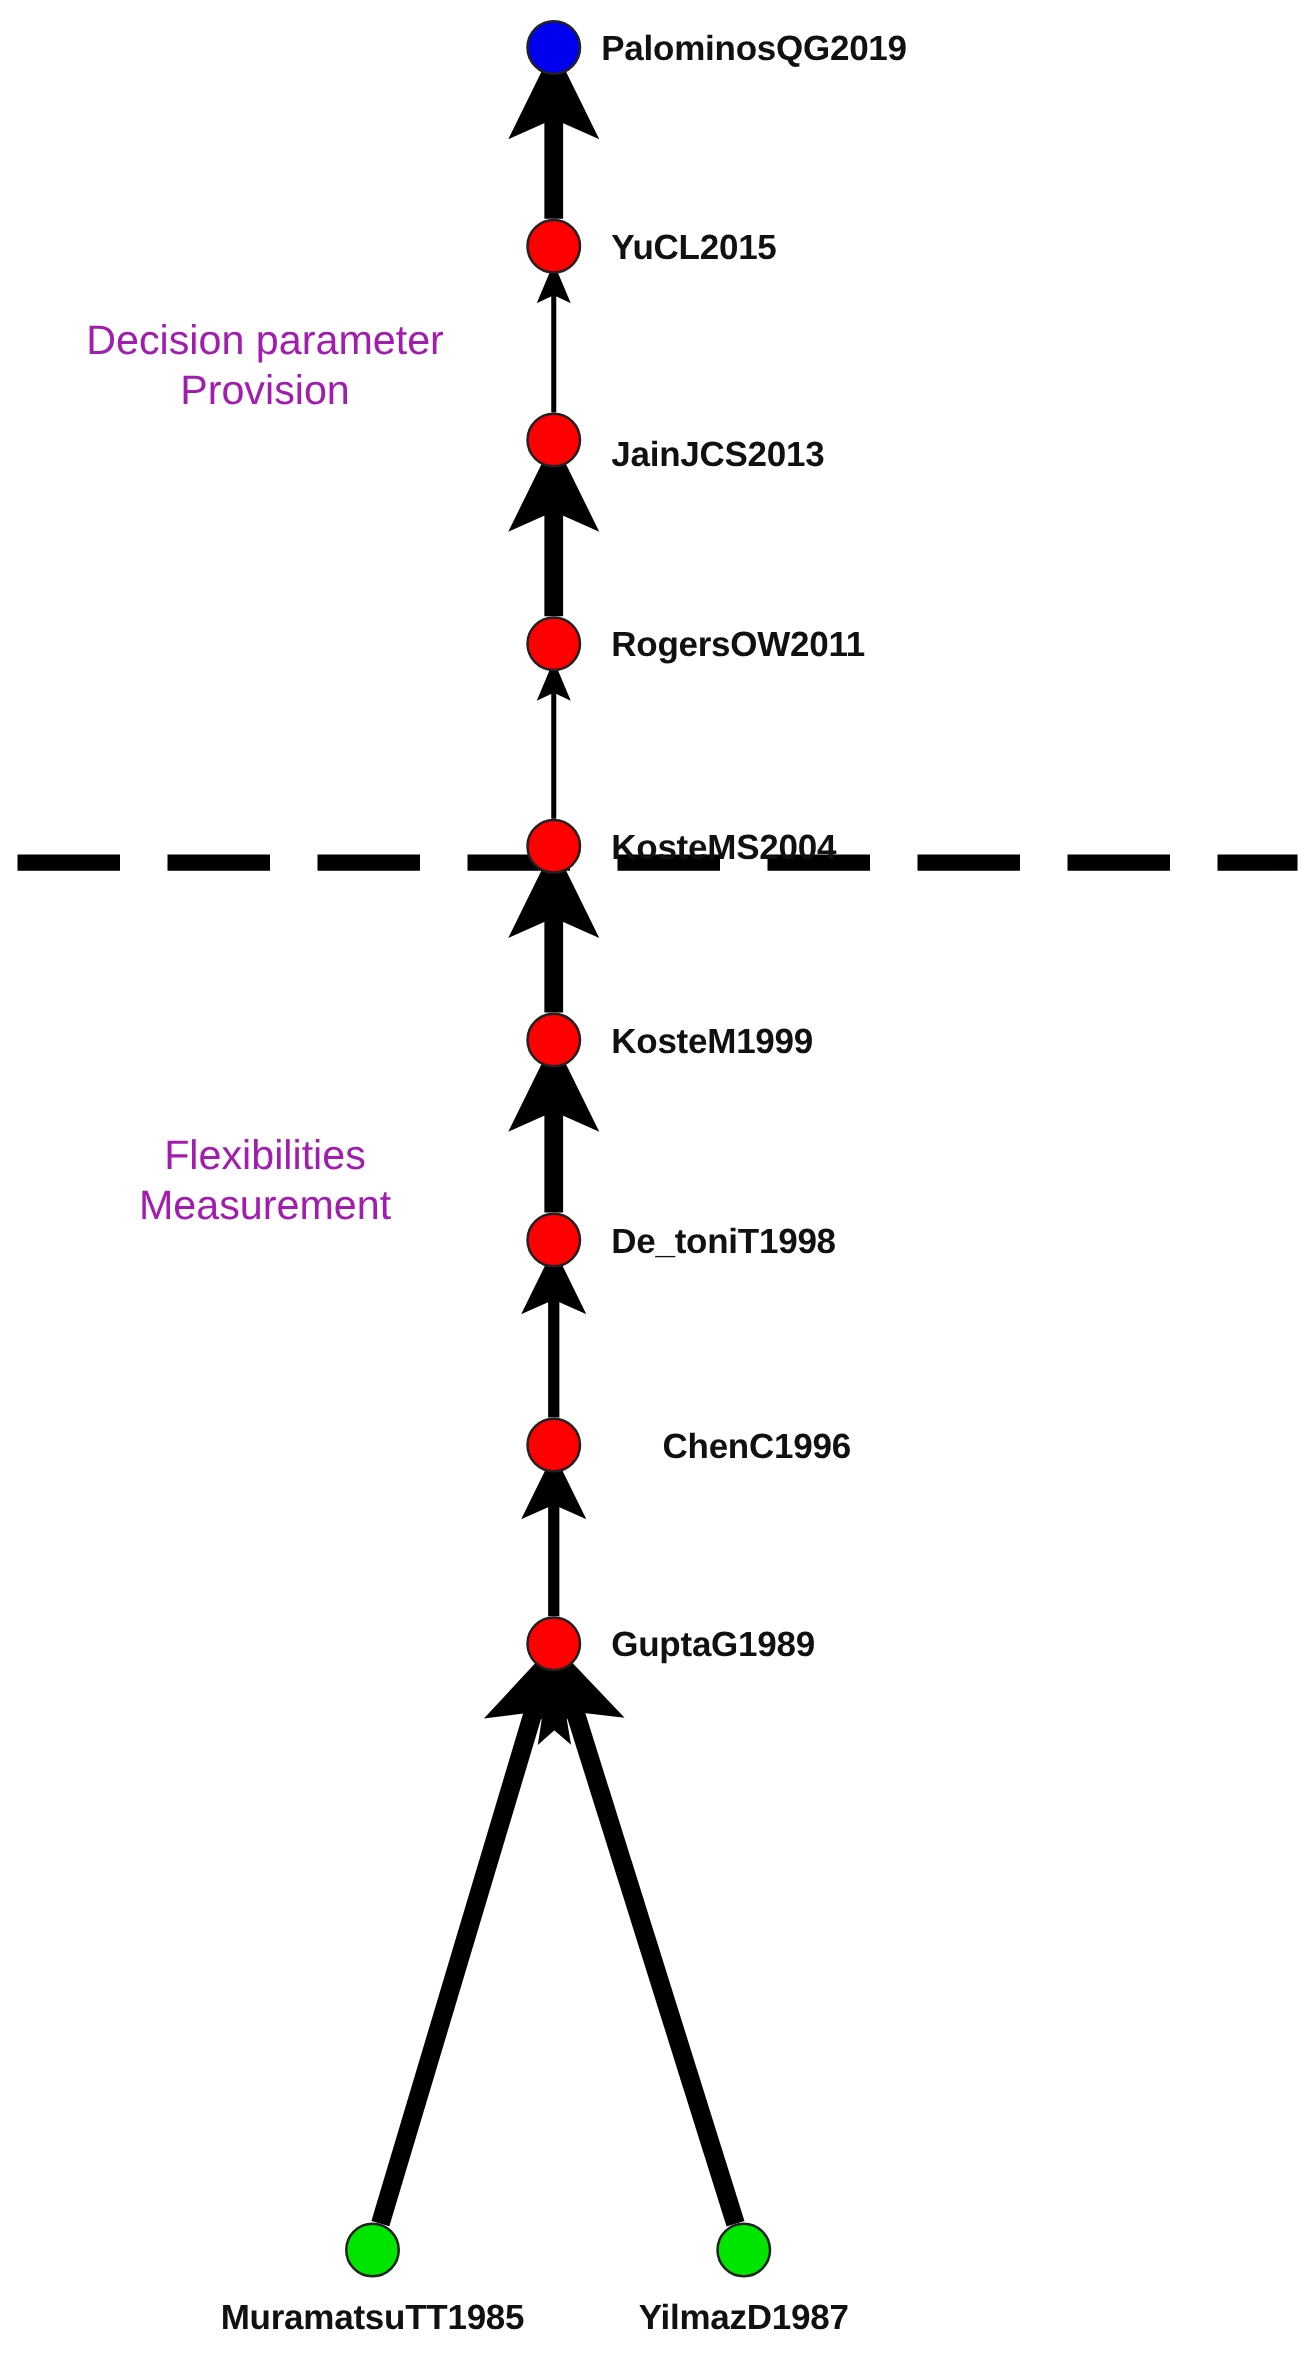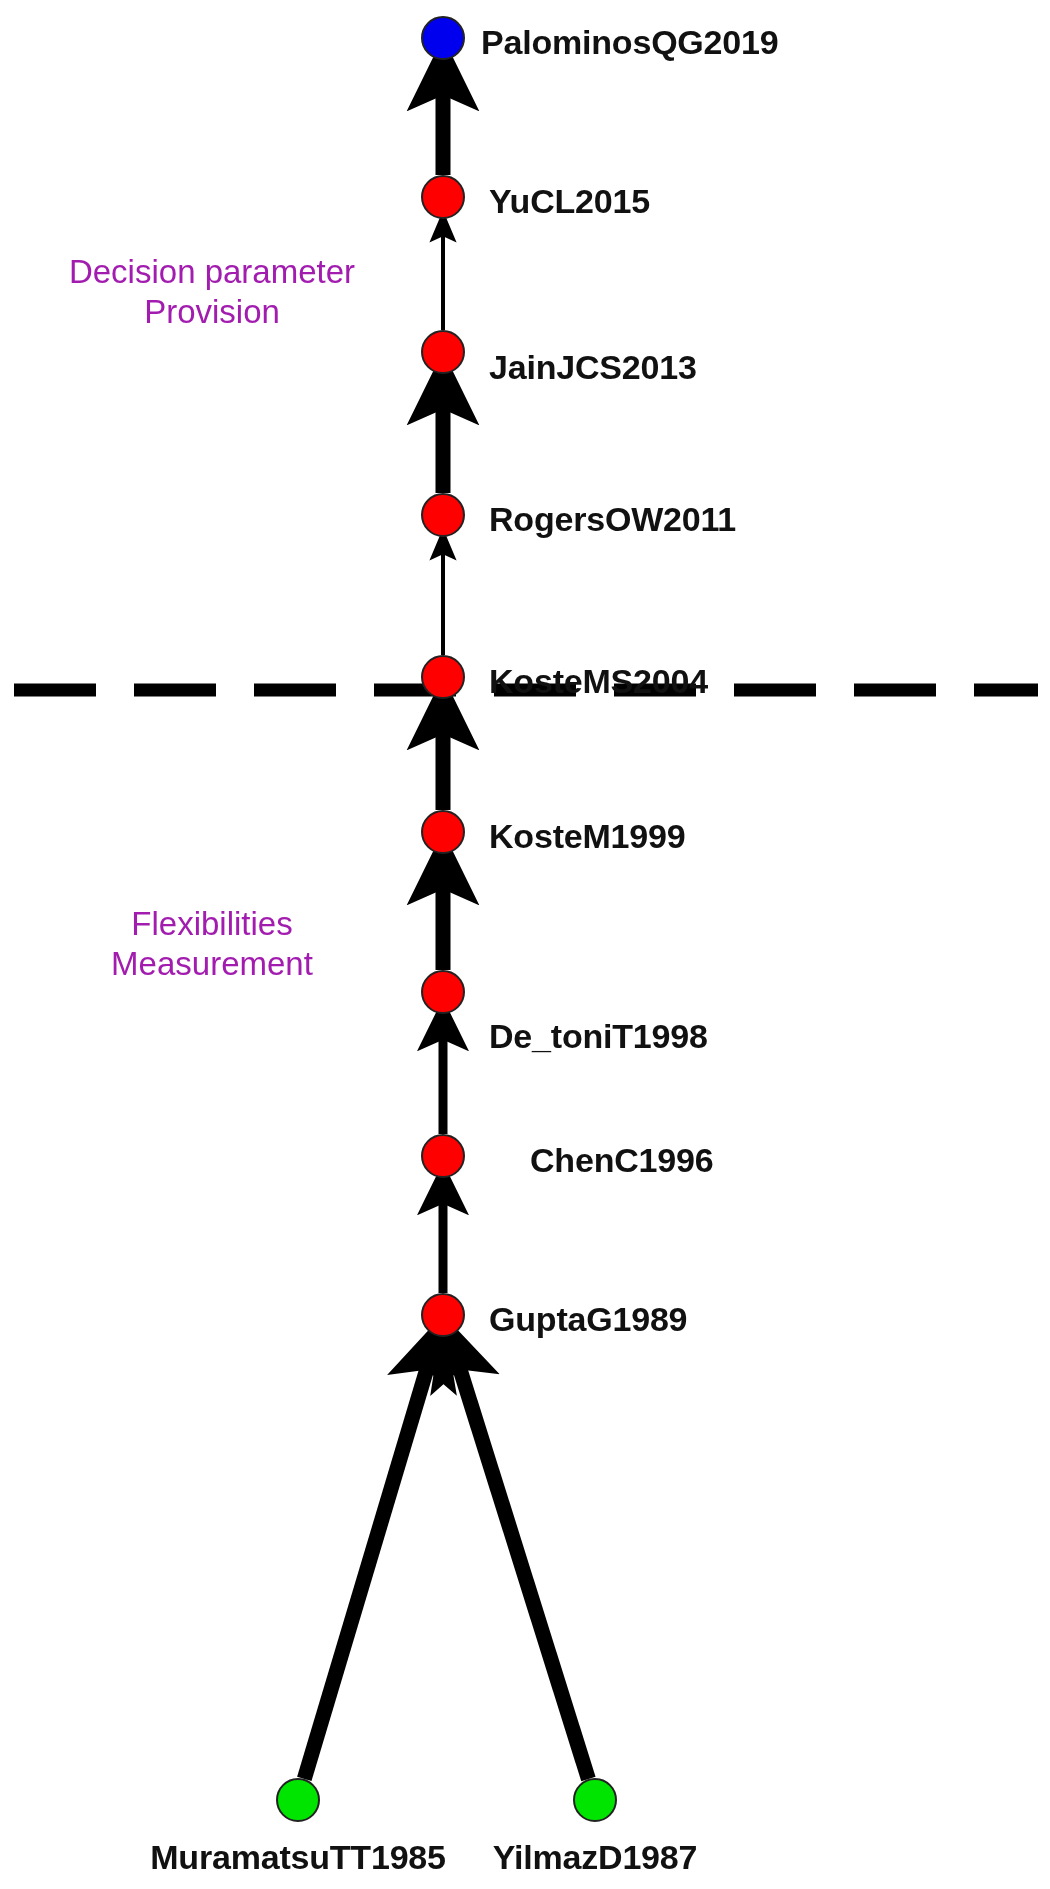--- a/index.html
+++ b/index.html
@@ -22,21 +22,21 @@
     position: absolute;
     left: 0;
     top: 0;
     width: 1050px;
     height: 1889px;
   }
   .node-label {
     position: absolute;
     font-family: "Liberation Sans", sans-serif;
     font-weight: bold;
-    font-size: 34px;
+    font-size: 28px;
     color: #111111;
     white-space: nowrap;
     letter-spacing: -0.2px;
   }
   .node-label.center {
     transform: translateX(-50%);
     text-align: left;
   }
   .phase-label {
     position: absolute;
@@ -101,21 +101,21 @@
       </g>
   </svg>
 
   <div id="label-layer">
       <div class="node-label" style="left: 481px; top: 23px;">PalominosQG2019</div>
       <div class="node-label" style="left: 489px; top: 182px;">YuCL2015</div>
       <div class="node-label" style="left: 489px; top: 348px;">JainJCS2013</div>
       <div class="node-label" style="left: 489px; top: 500px;">RogersOW2011</div>
       <div class="node-label" style="left: 489px; top: 662px;">KosteMS2004</div>
       <div class="node-label" style="left: 489px; top: 817px;">KosteM1999</div>
-      <div class="node-label" style="left: 489px; top: 977px; margin-top: 40px;">De_toniT1998</div>
+      <div class="node-label" style="left: 489px; top: 977px;">De_toniT1998</div>
       <div class="node-label" style="left: 489px; top: 1141px; margin-left: 41px;">ChenC1996</div>
       <div class="node-label" style="left: 489px; top: 1300px;">GuptaG1989</div>
       <div class="node-label center" style="left: 298px; top: 1838px;">MuramatsuTT1985</div>
       <div class="node-label center" style="left: 595px; top: 1838px;">YilmazD1987</div>
     </div>
   <div id="phase-layer">
       <div class="phase-label" style="left: 212px; top: 252px;">
         <span class="line">Decision parameter</span>
         <span class="line">Provision</span>
       </div>

